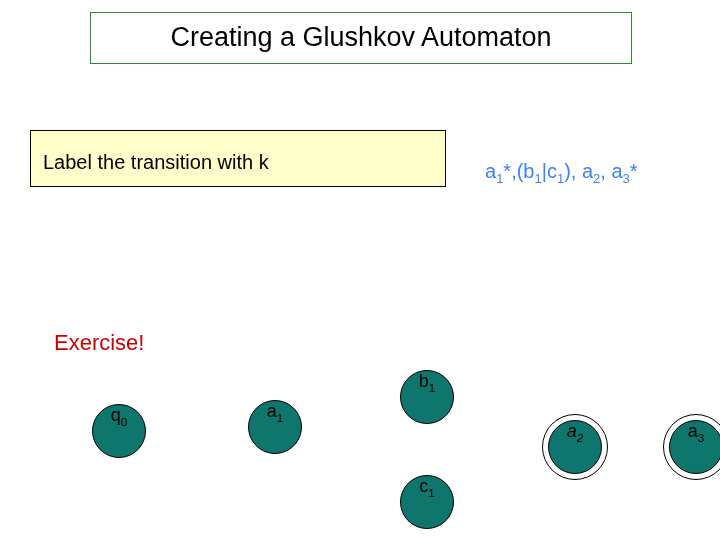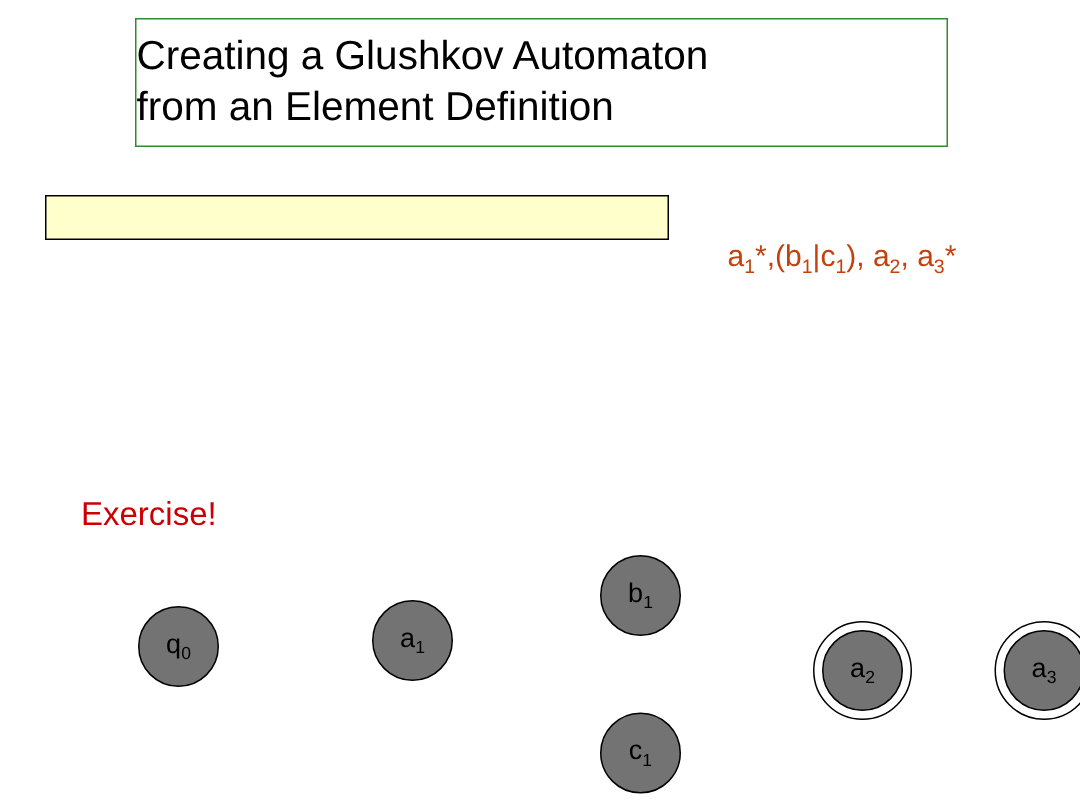--- a/index.html
+++ b/index.html
@@ -11,20 +11,21 @@
     font-family: Arial, Helvetica, sans-serif;
     position: relative;
     overflow: hidden;
   }
   .title-box {
     position: absolute;
     left: 90px;
     top: 12px;
     width: 540px;
     border: 1.5px solid #2e8b2e;
+    text-align: center;
     padding: 8px 0;
   }
   .title-box .line {
     font-size: 27px;
     color: #000;
     line-height: 1.25;
   }
   .step-box {
     position: absolute;
     left: 30px;
@@ -34,40 +35,39 @@
     background: #ffffcc;
     padding: 10px 12px;
     font-size: 20px;
     line-height: 1.35;
   }
   .expr {
     position: absolute;
     left: 485px;
     top: 160px;
     font-size: 20px;
-    color: #c2410c;
+    color: #3b82f6;
     white-space: nowrap;
   }
   .exercise {
     position: absolute;
     left: 30px;
     top: 330px;
     font-size: 22px;
     color: #cc0000;
     margin-left: 24px;
   }
   .state {
     position: absolute;
     width: 54px;
     height: 54px;
     border-radius: 50%;
-    background: #737373;
+    background: #0f766e;
     border: 1.5px solid #000;
     display: flex;
-    align-items: center;
     justify-content: center;
     font-size: 18px;
     box-sizing: border-box;
   }
   .state.final::before {
     content: "";
     position: absolute;
     left: -7px;
     top: -7px;
     right: -7px;
@@ -75,25 +75,25 @@
     border: 1.5px solid #000;
     border-radius: 50%;
   }
   sub { font-size: 0.65em; vertical-align: sub; }
 </style>
 </head>
 <body>
 
 <div class="title-box">
   <div class="line">Creating a Glushkov Automaton</div>
-  <div class="line">from an Element Definition</div>
 </div>
 
 <div class="step-box">
   <div style="height:8px"></div>
+  <div>Label the transition with k</div>
 </div>
 
 <div class="expr">
   <span>a</span><sub>1</sub><span>*,</span><span>(b</span><sub>1</sub><span>|c</span><sub>1</sub><span>),</span><span> a</span><sub>2</sub><span>,</span><span> a</span><sub>3</sub><span>*</span>
 </div>
 
 <div class="exercise">Exercise!</div>
 
 <div class="state" style="left:92px; top:404px;">
   <span><span>q</span><sub>0</sub></span>
@@ -104,19 +104,19 @@
 </div>
 
 <div class="state" style="left:400px; top:370px;">
   <span><span>b</span><sub>1</sub></span>
 </div>
 
 <div class="state" style="left:400px; top:475px;">
   <span><span>c</span><sub>1</sub></span>
 </div>
 
-<div class="state final" style="left:548px; top:420px;">
+<div class="state final" style="left:548px; top:420px;font-style:italic;">
   <span><span>a</span><sub>2</sub></span>
 </div>
 
 <div class="state final" style="left:669px; top:420px;">
   <span><span>a</span><sub>3</sub></span>
 </div>
 
 </body></html>

